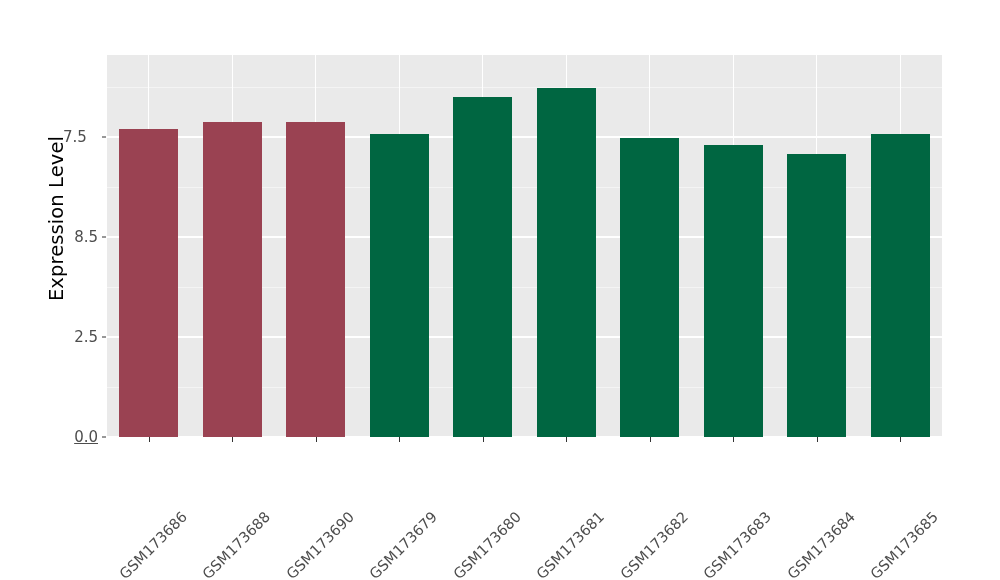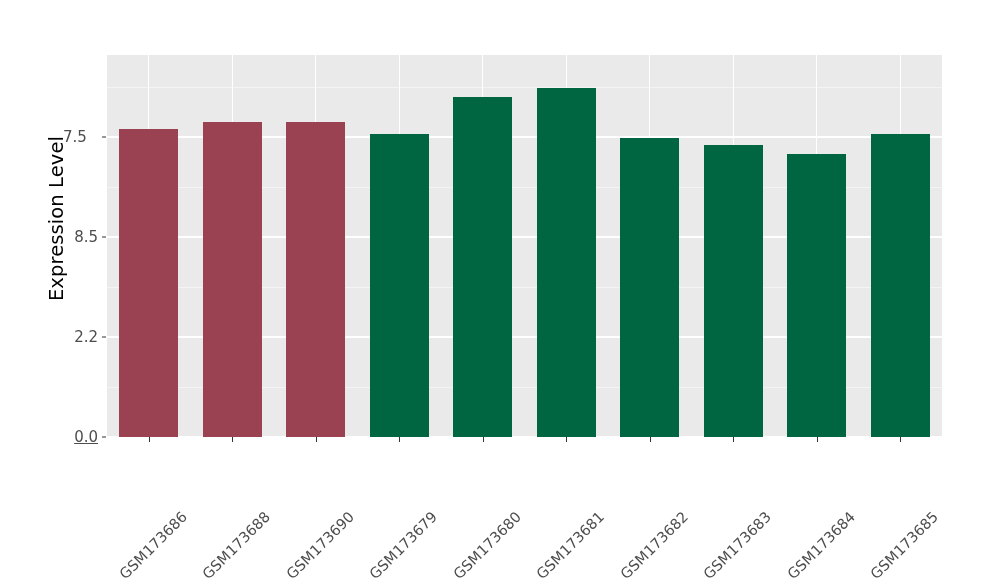--- a/index.html
+++ b/index.html
@@ -128,21 +128,21 @@
 </style>
 </head>
 <body>
 
 <div id="figure">
 
   <div id="y-axis-title">Expression Level</div>
 
   <div id="y-tick-labels">
       <div class="y-tick-label" style="top: 437px; text-decoration: underline;">0.0</div>
-      <div class="y-tick-label" style="top: 337px;">2.2</div>
+      <div class="y-tick-label" style="top: 337px;">2.5</div>
       <div class="y-tick-label" style="top: 237px;">8.5</div>
       <div class="y-tick-label" style="top: 137px; text-align: center;">7.5</div>
     </div>
   <div id="y-tick-marks">
       <div class="y-tick-mark" style="top: 437px;"></div>
       <div class="y-tick-mark" style="top: 337px;"></div>
       <div class="y-tick-mark" style="top: 237px;"></div>
       <div class="y-tick-mark" style="top: 137px;"></div>
     </div>
 

